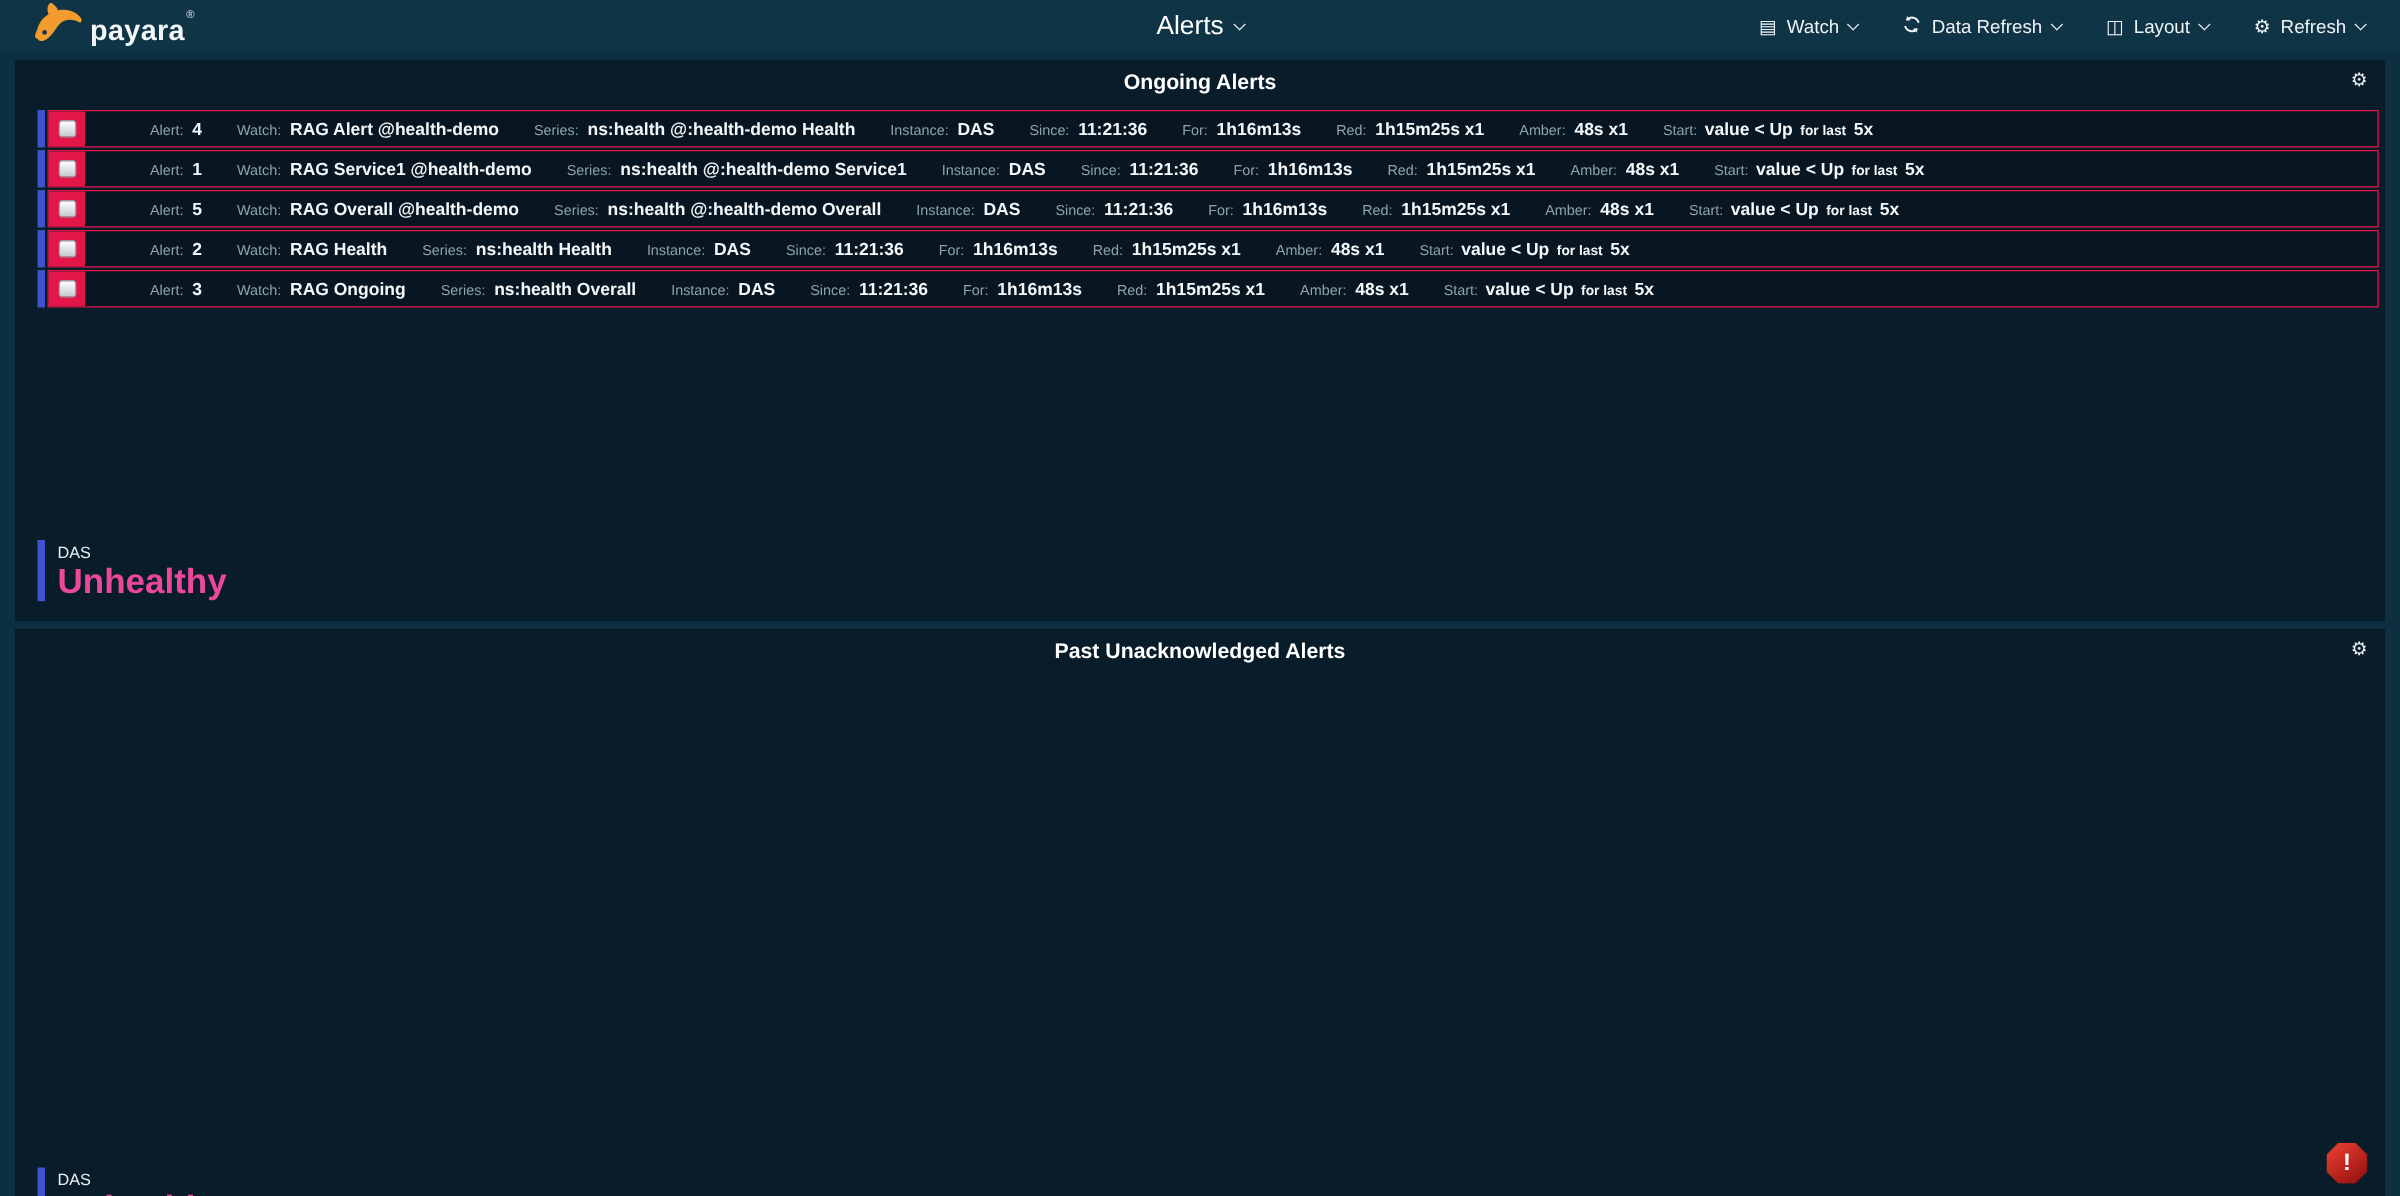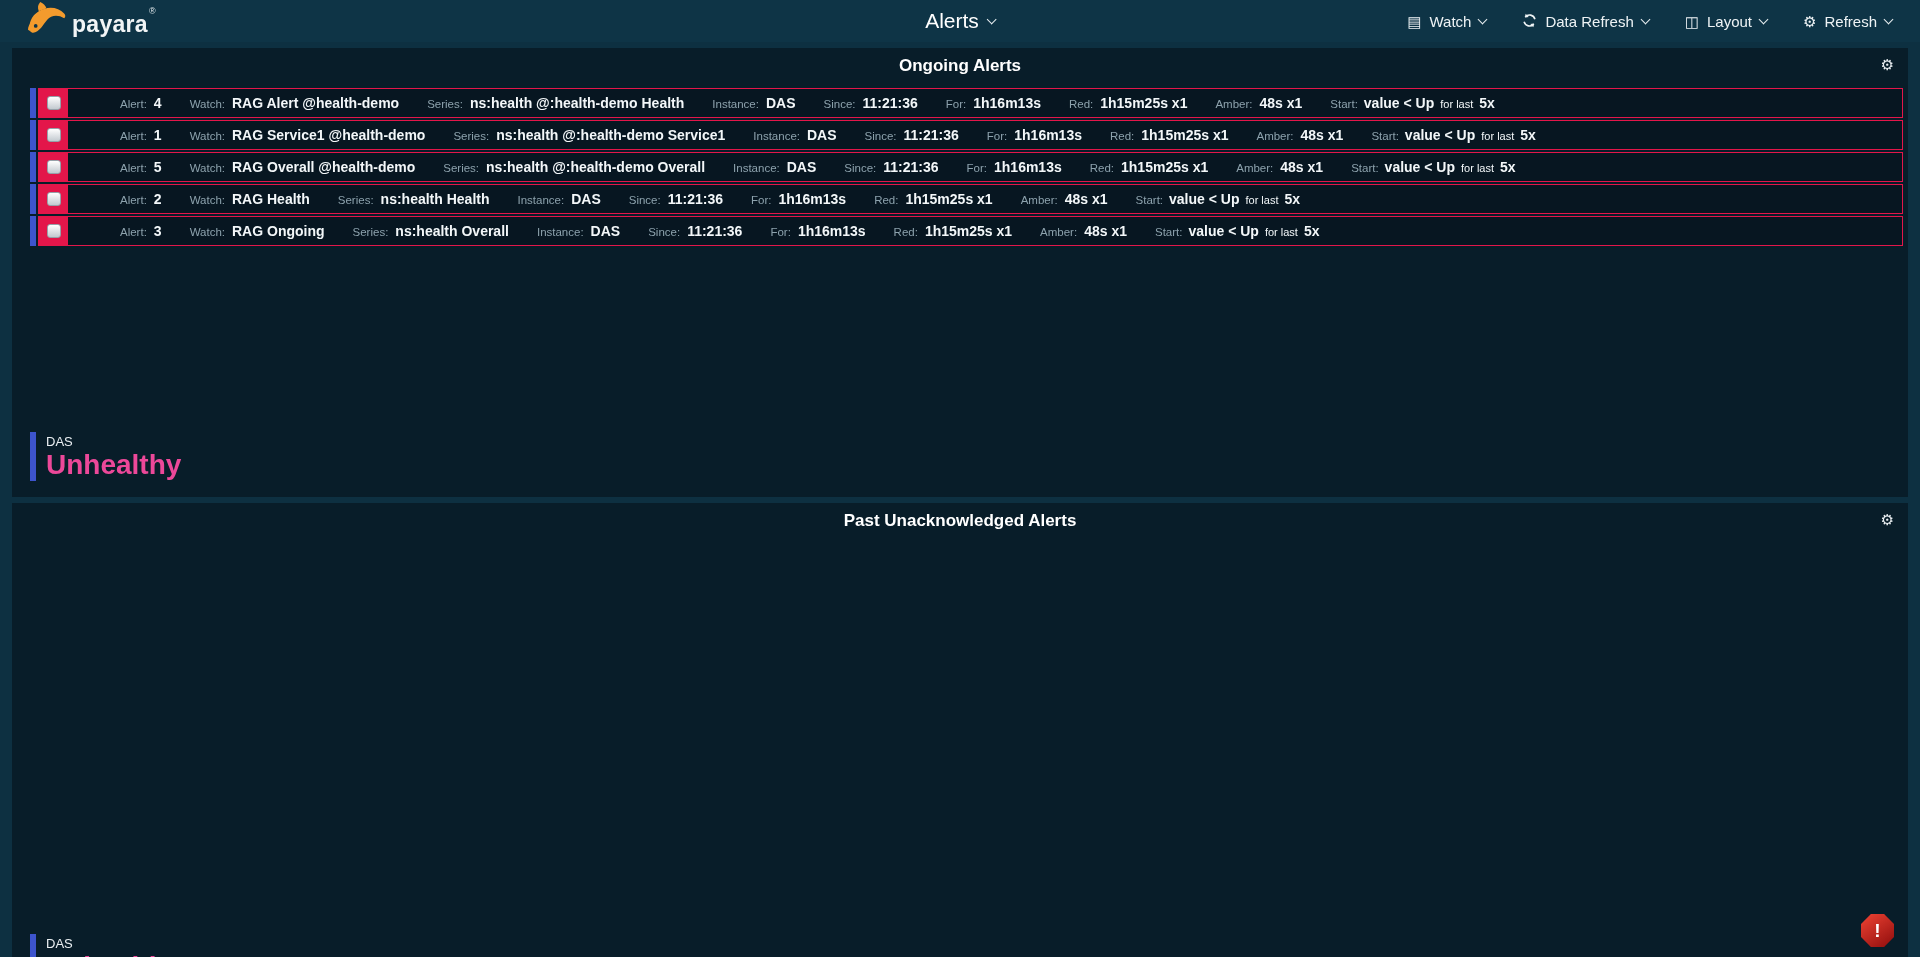--- a/index.html
+++ b/index.html
@@ -29,21 +29,21 @@
   .rows { padding: 4px 5px 0 18px; flex: none; }
   .alert-row { display: flex; height: 30px; margin-bottom: 2px; }
   .row-accent { width: 6px; background: #3d54cd; margin-right: 2px; flex: none; }
   .row-box { flex: 1; border: 1px solid #e3164a; background: #071621; display: flex; align-items: stretch; overflow: hidden; }
   .ack-cell { width: 29px; background: #e3164a; display: flex; align-items: center; justify-content: center; flex: none; }
   .checkbox { width: 14px; height: 14px; background: linear-gradient(#ffffff, #c3cad0); border: 1px solid #96a1a9; border-radius: 3px; cursor: pointer; }
   .row-content { display: flex; align-items: baseline; padding-left: 52px; gap: 28px; white-space: nowrap; align-self: center; }
   .fld { display: flex; align-items: baseline; gap: 7px; }
   .lbl { color: #8da2ad; font-size: 11.5px; }
   .val { color: #f3f7f9; font-size: 14px; font-weight: bold; }
-  .sub { color: #f3f7f9; font-size: 11px; font-weight: normal; }
+  .sub { color: #f3f7f9; font-size: 11px; font-weight: bold; }
 
   
   .panel-footer { margin-top: auto; margin-bottom: 16px; margin-left: 18px; display: flex; flex: none; }
   .footer-accent { width: 6px; background: #3d54cd; margin-right: 10px; flex: none; }
   .inst-name { color: #eaeff2; font-size: 13px; padding-top: 2px; }
   .inst-status { color: #ec4899; font-size: 28px; font-weight: bold; line-height: 1.15; }
 
   
   .badge { position: fixed; right: 26px; bottom: 10px; width: 33px; height: 33px;
     clip-path: polygon(30% 0, 70% 0, 100% 30%, 100% 70%, 70% 100%, 30% 100%, 0 70%, 0 30%);

